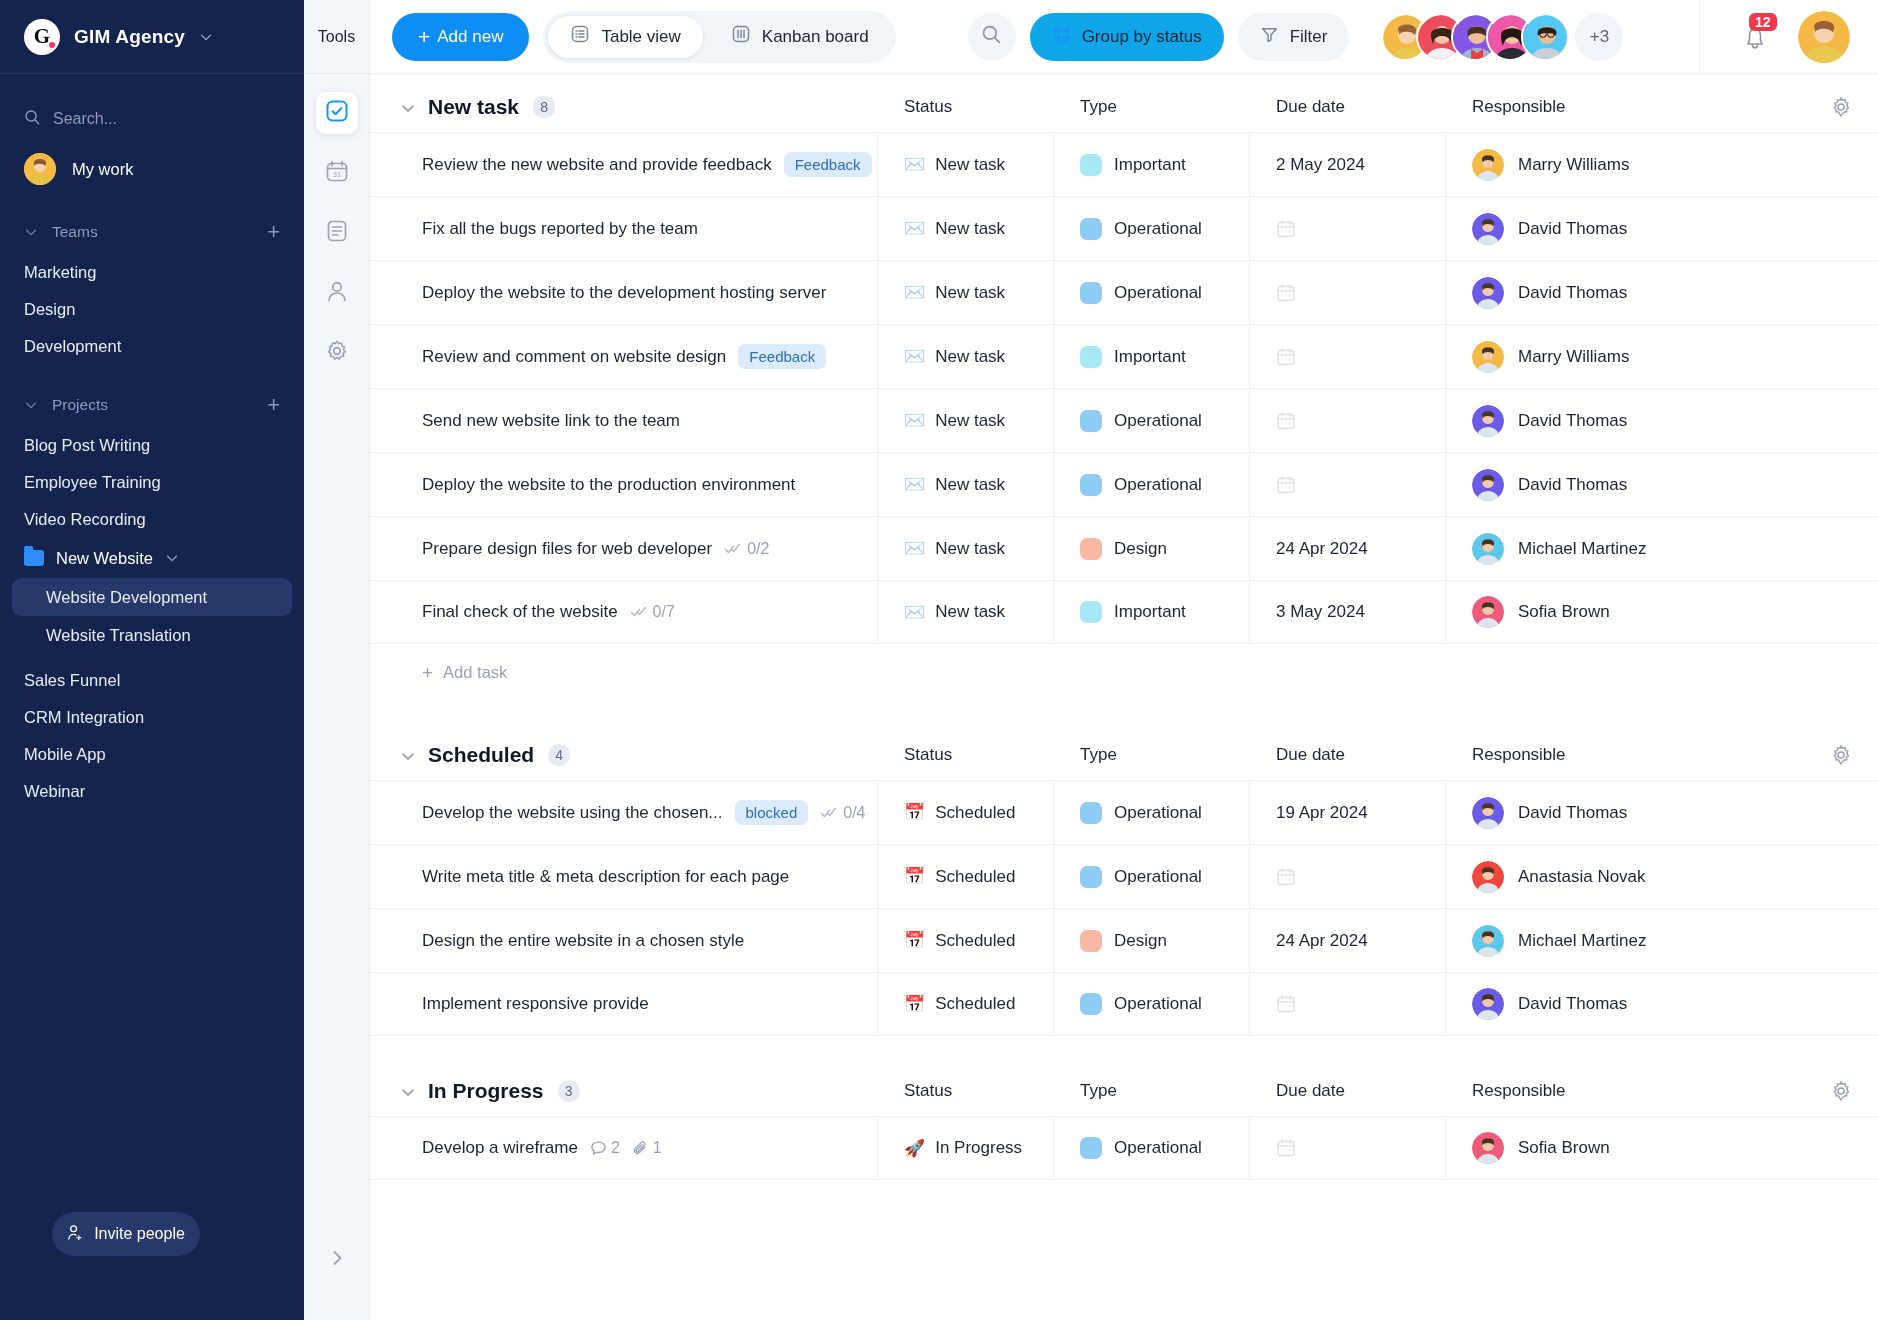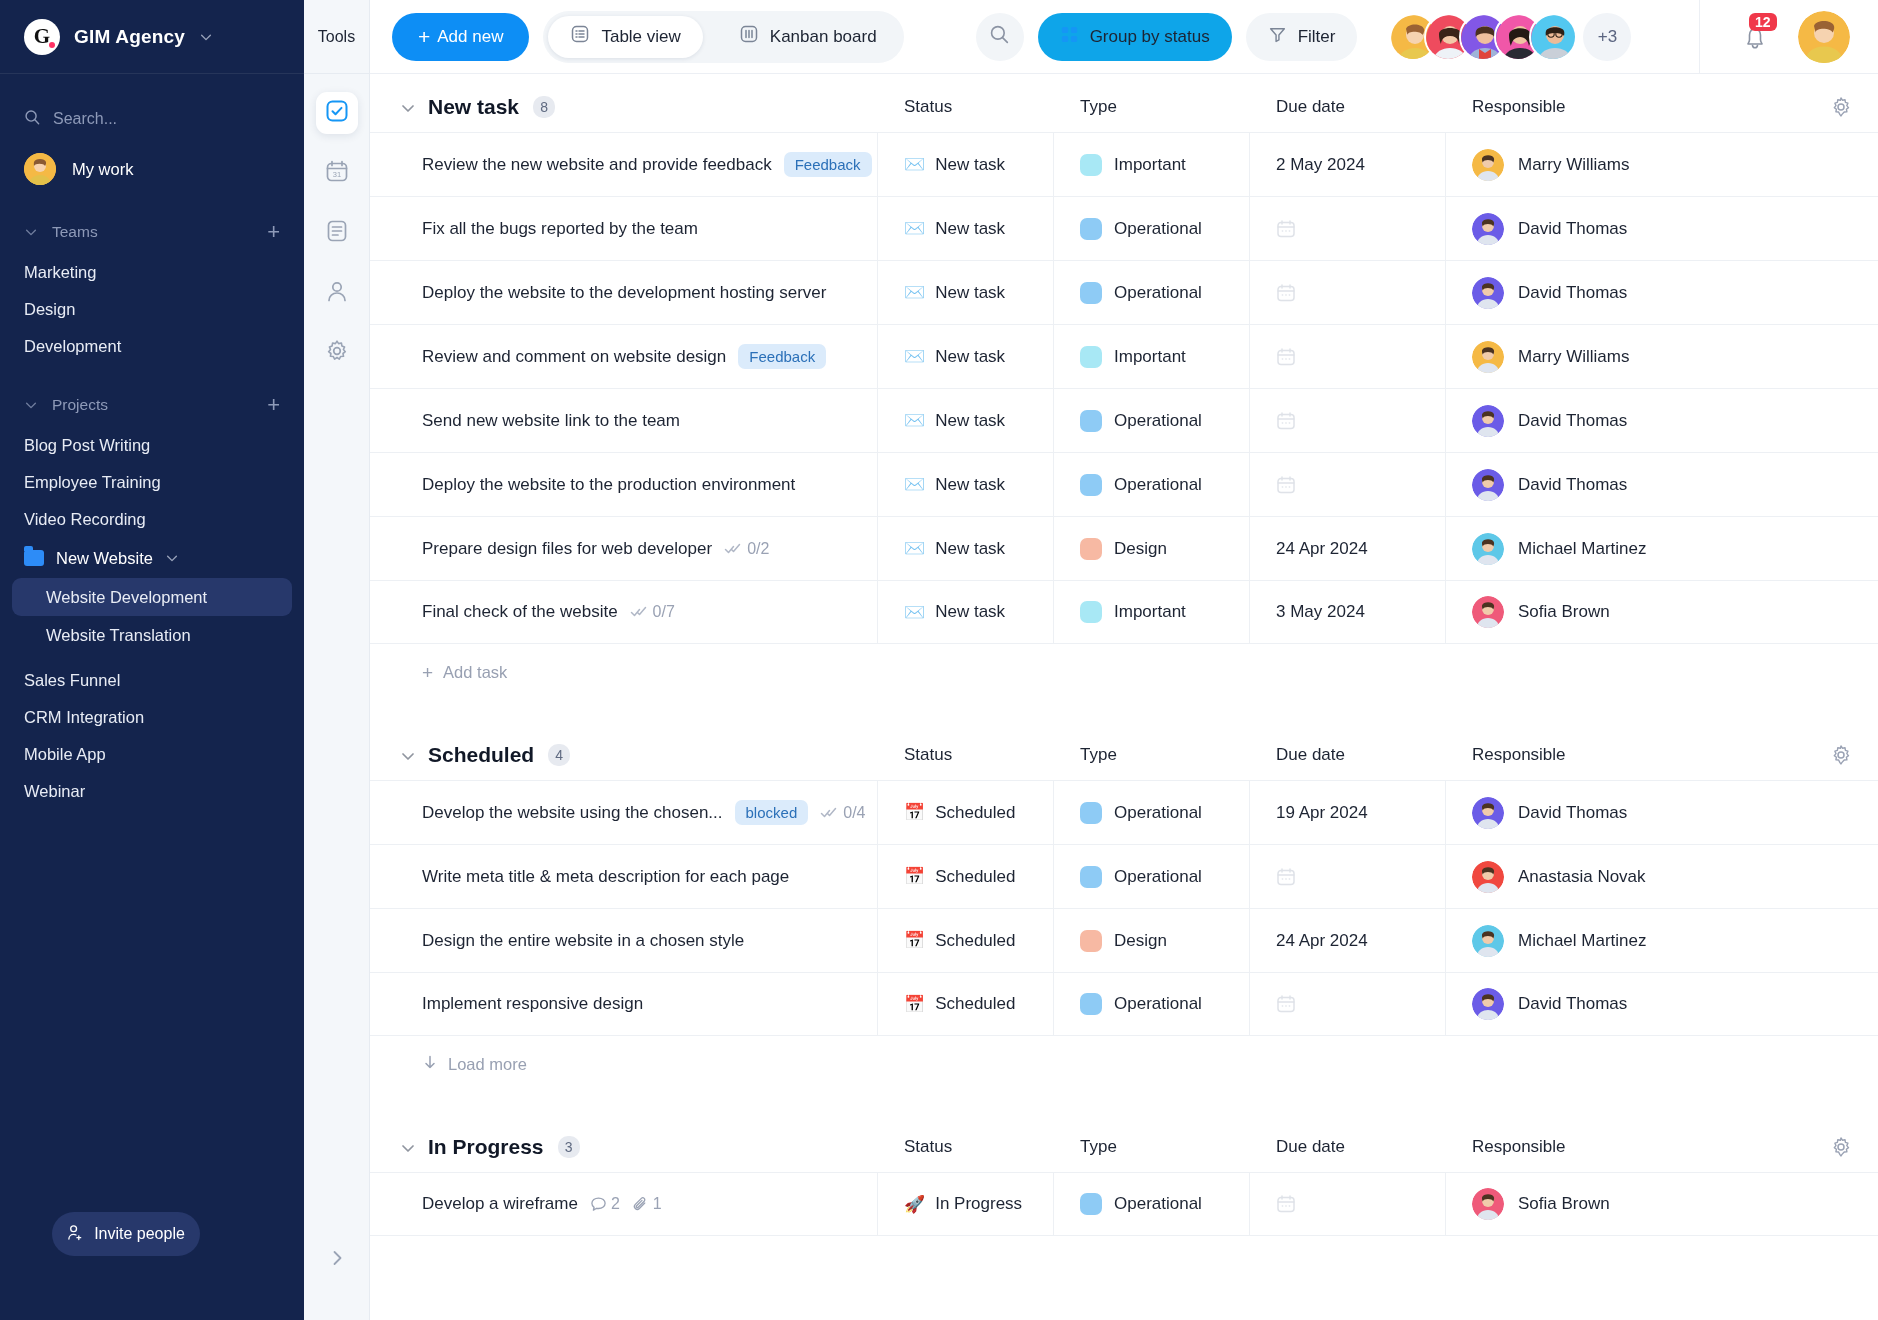--- a/index.html
+++ b/index.html
@@ -105,21 +105,21 @@
   .topbar {
     height: 74px; flex: 0 0 74px; display: flex; align-items: center;
     padding: 0 0 0 22px; border-bottom: 1px solid #eceff4; gap: 14px;
   }
   .btn-add {
     background: #0d8ef5; color: #fff; border: none; border-radius: 24px;
     height: 48px; padding: 0 26px; font-size: 17px; cursor: pointer;
     display: flex; align-items: center; gap: 7px; font-family: "Liberation Sans", sans-serif;
   }
   .seg {
-    display: flex; background: #f2f5f8; border-radius: 26px; padding: 5px; gap: 14px; justify-content: space-between;
+    display: flex; background: #f2f5f8; border-radius: 26px; padding: 5px; gap: 6px; justify-content: space-between;
   }
   .seg-item {
     display: flex; align-items: center; gap: 11px; height: 42px; padding: 0 22px;
     border-radius: 22px; font-size: 17px; color: #1d2433; cursor: pointer;
   }
   .seg-item.on { background: #fff; box-shadow: 0 1px 4px rgba(20,40,80,.10); }
   .topbar-gap { width: 44px; }
   .icon-btn {
     width: 48px; height: 48px; border-radius: 50%; background: #f2f5f8;
     display: flex; align-items: center; justify-content: center; cursor: pointer;
@@ -902,21 +902,21 @@
                   <circle cx="16" cy="16" r="16" fill="#5ec8e8"></circle>
                   <circle cx="16" cy="13" r="6" fill="#f0cbab"></circle>
                   <path d="M5 32c0-6.3 5-10 11-10s11 3.7 11 10z" fill="#dfe5ef"></path>
                   <path d="M10 9.5c1.2-4.2 11-4.2 12 0 .5 2-.8 4-.8 4-1.2-3.2-9.4-3.2-10.4 0 0 0-1.1-2-.8-4z" fill="#4b3321"></path>
                 </svg></span>
               <span>Michael Martinez</span>
             </div>
           </div>
           <div class="row">
             <div class="c-task">
-              <span>Implement responsive design</span>
+              <span>Implement responsive provide</span>
             </div>
             <div class="c-status">
               <span class="emoji">📅</span>
               <span>Scheduled</span>
             </div>
             <div class="c-type">
               <span class="swatch" style="background:#8ecbf5"></span>
               <span>Operational</span>
             </div>
             <div class="c-due">
@@ -934,28 +934,20 @@
               <span class="av" style="width:32px;height:32px;"><svg width="32" height="32" viewBox="0 0 32 32">
                   <circle cx="16" cy="16" r="16" fill="#6b5ce7"></circle>
                   <circle cx="16" cy="13" r="6" fill="#f0cbab"></circle>
                   <path d="M5 32c0-6.3 5-10 11-10s11 3.7 11 10z" fill="#dfe5ef"></path>
                   <path d="M10 9.5c1.2-4.2 11-4.2 12 0 .5 2-.8 4-.8 4-1.2-3.2-9.4-3.2-10.4 0 0 0-1.1-2-.8-4z" fill="#4b3321"></path>
                 </svg></span>
               <span>David Thomas</span>
             </div>
           </div>
         </div>
-      <div class="loadmore">
-        <span>
-          <svg width="16" height="16" viewBox="0 0 16 16">
-              <path d="M8 2.5v11M4 9.5l4 4 4-4" fill="none" stroke="#98a0b2" stroke-width="1.5" stroke-linecap="round" stroke-linejoin="round"></path>
-            </svg>
-        </span>
-        <span>Load more</span>
-      </div>
 
       <div class="grp-head" style="margin-top:22px;">
         <div class="grp-left">
           <span class="chev">
             <svg viewBox="0 0 16 16" width="16" height="16">
                 <path d="M3 6l5 5 5-5" fill="none" stroke="#6b7280" stroke-width="1.7" stroke-linecap="round" stroke-linejoin="round"></path>
               </svg>
           </span>
           <span class="grp-name">In Progress</span>
           <span class="grp-count">3</span>

